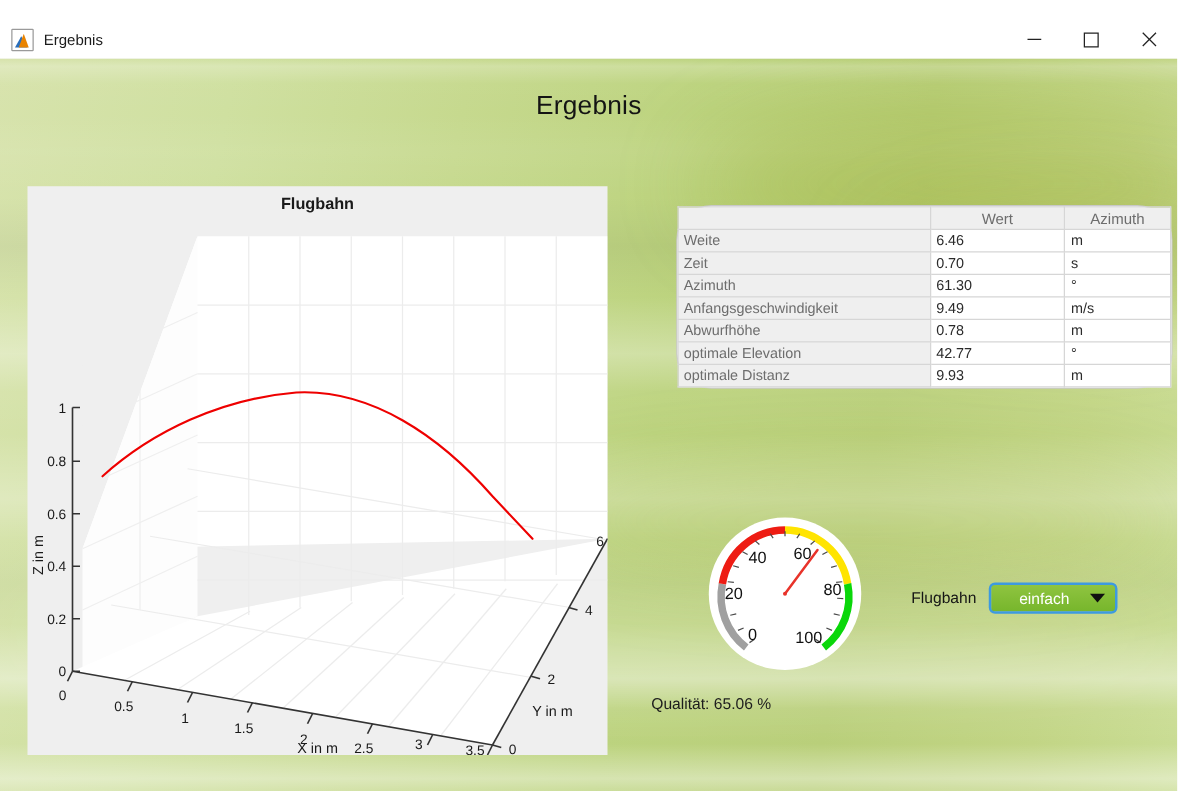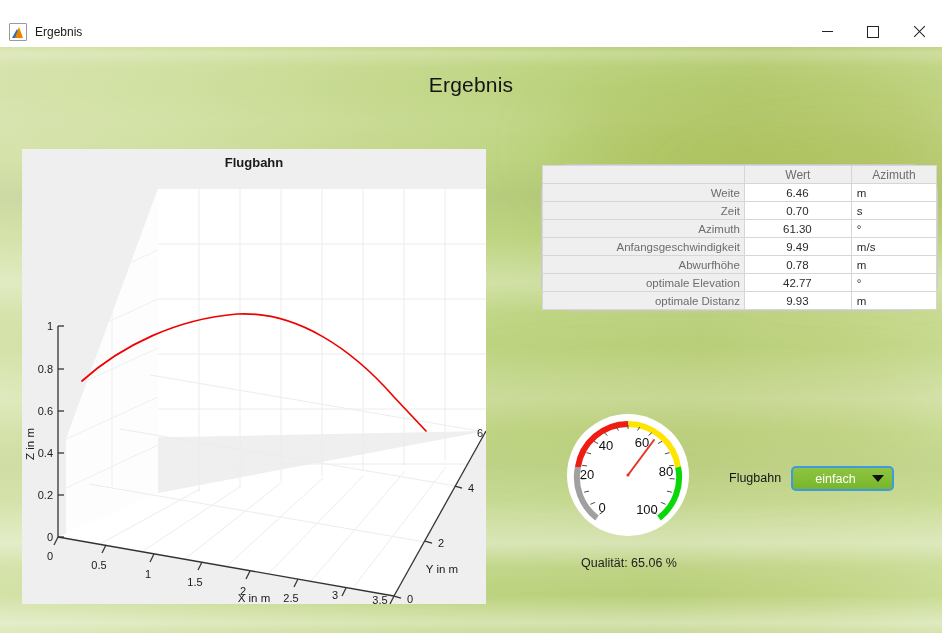--- a/index.html
+++ b/index.html
@@ -85,30 +85,30 @@
     position:absolute;left:542px;top:118px;width:395px;
     border-collapse:collapse;background:#fff;
     box-shadow:0 0 0 1px #c8c8c8;
     font-size:11.5px;
     border-radius:27px;
   }
   .res-table td,.res-table th{
     border:1px solid #d6d6d6;height:17px;padding:0 4px;font-weight:normal;
   }
   .res-table thead th{background:#efefef;color:#6d6d6d;text-align:center;font-size:12px;}
-  .res-table .c-label{background:#efefef;color:#6d6d6d;text-align:right;width:176px;}
-  .res-table .c-val{background:#fff;color:#2b2b2b;text-align:center;width:88px;padding-right:5px;}
+  .res-table .c-label{background:#efefef;color:#6d6d6d;text-align:left;width:176px;}
+  .res-table .c-val{background:#fff;color:#2b2b2b;text-align:left;width:88px;padding-right:5px;}
   .res-table .c-unit{background:#fff;color:#2b2b2b;text-align:left;width:68px;padding-left:5px;}
 
   
   .gauge-wrap{position:absolute;left:565px;top:365px;width:126px;height:126px;}
   .gauge-svg{display:block;}
 
   .quality{
-    position:absolute;left:521px;top:509px;width:216px;text-align:center;
+    position:absolute;left:521px;top:509px;width:216px;text-align:left;
     font-size:12.5px;color:#1d1d1d;
   }
 
   
   .dd-label{position:absolute;left:729px;top:424px;font-size:12.5px;color:#151515;}
   .dropdown{
     position:absolute;left:791px;top:419px;width:103px;height:25px;
     background:linear-gradient(to bottom,#8fc440 0%,#77b62c 100%);
     border:2px solid #3d9ae0;border-radius:5px;
     display:flex;align-items:center;box-sizing:border-box;text-align:center;

